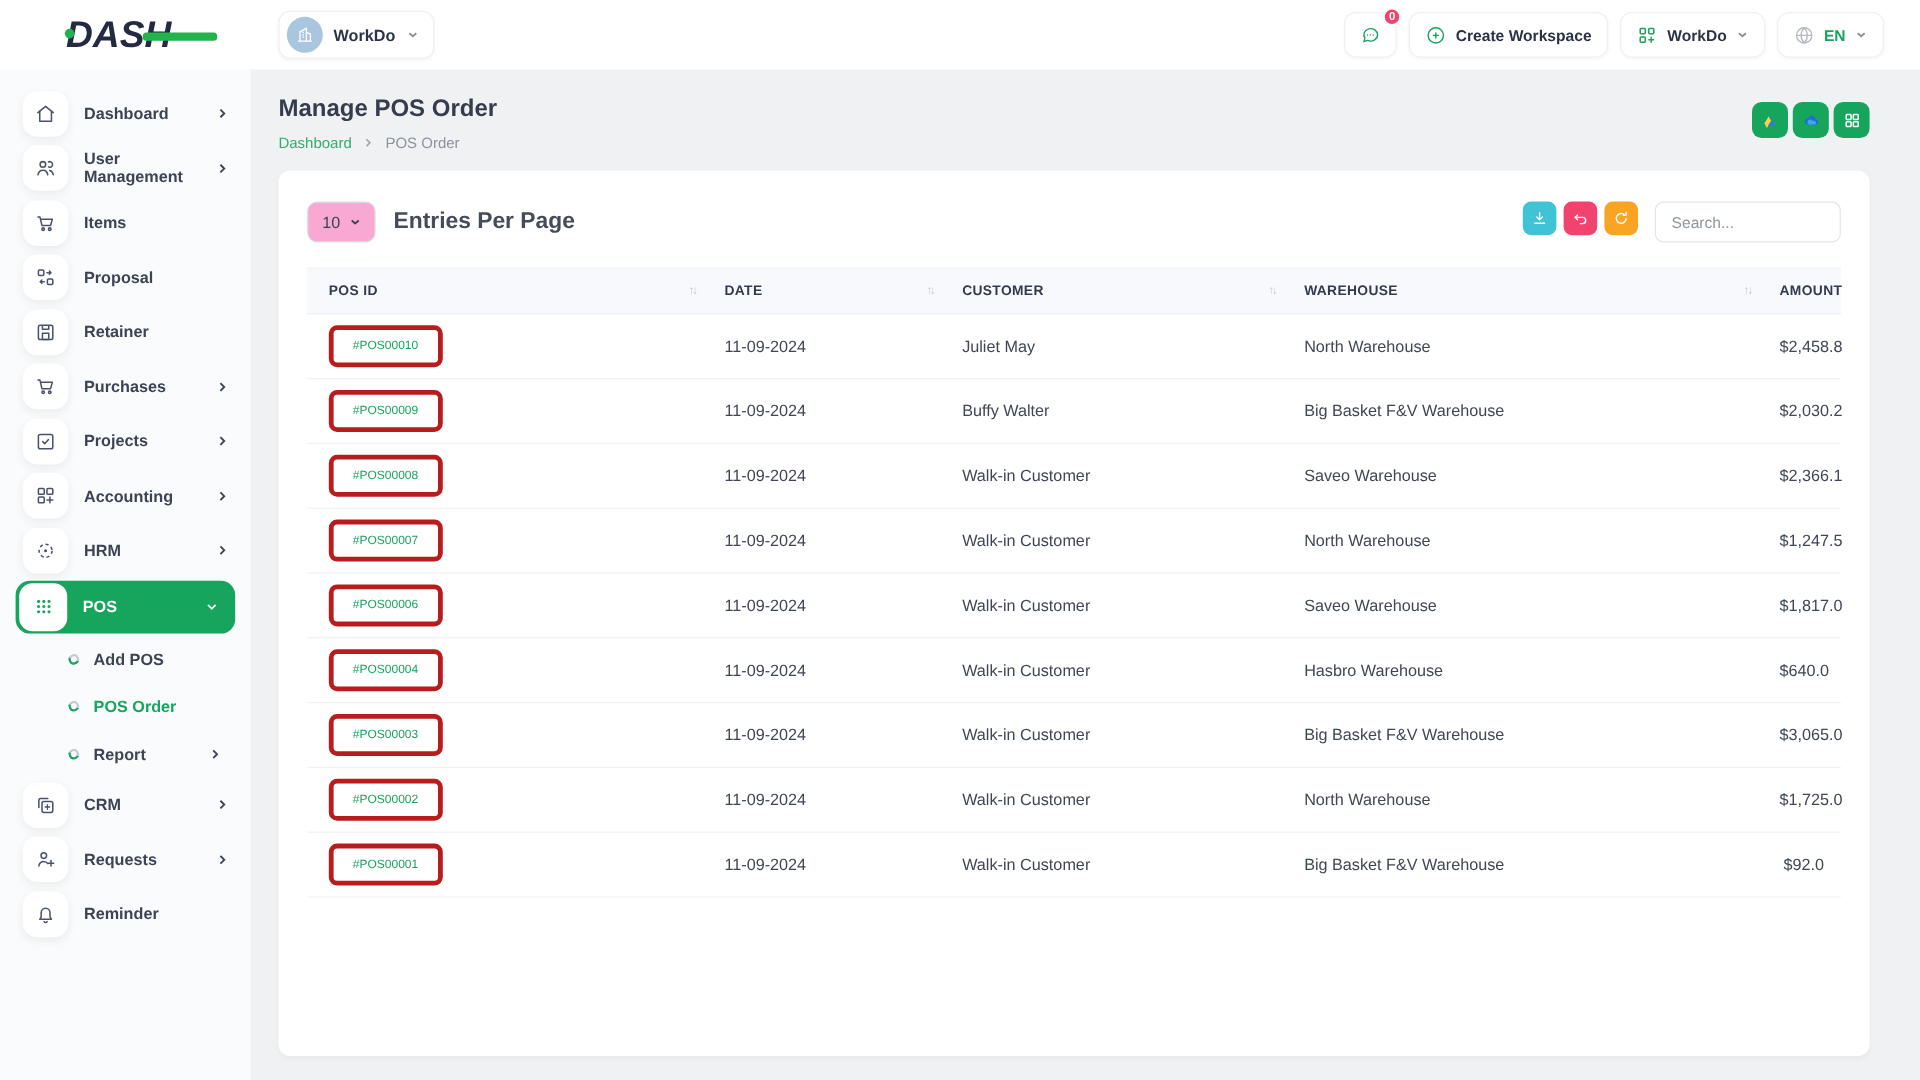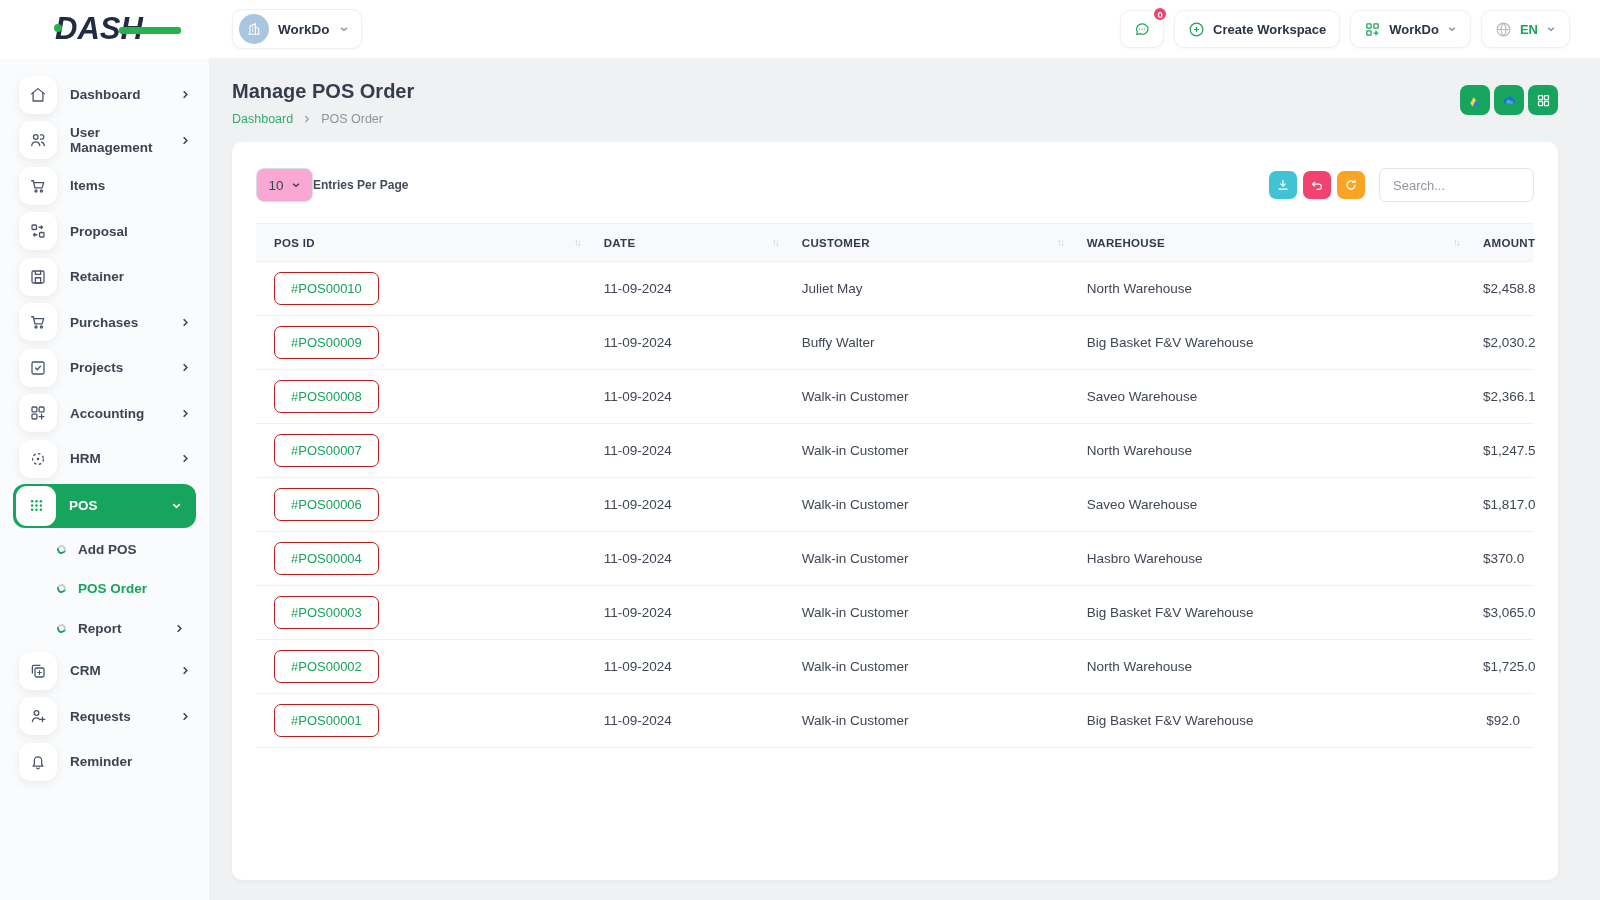--- a/index.html
+++ b/index.html
@@ -68,44 +68,44 @@
   .ha-btn { width:30px; height:30px; border-radius:8px; background:#17a45c; cursor:pointer;
     display:flex; align-items:center; justify-content:center; }
 
   .card { margin-top:16px; background:#fff; border-radius:10px;
     box-shadow:0 2px 4px rgba(30,40,70,.04); padding:26px 24px 24px; height:738px; }
 
   .controls { display:flex; align-items:center; }
   .select { width:57px; height:34px; background:#f9a8d4; border:1px solid #d9dde2; border-radius:8px;
     display:flex; align-items:center; justify-content:center; gap:7px; font-size:13.5px;
     color:#3a4354; cursor:pointer; }
-  .entries-label { font-size:12px; font-weight:700; color:#454c59;text-align:center; }
-  .ctrl-right { margin-left:auto; display:flex; align-items:center; gap:6px; }
+  .entries-label { margin-left:15px; font-size:19px; font-weight:700; color:#454c59;text-align:center; }
+  .ctrl-right { margin-left:auto; display:flex; align-items:flex-start; gap:6px; }
   .mini-btn { width:28px; height:28px; border-radius:7px; border:none; color:#fff; cursor:pointer;
     display:flex; align-items:center; justify-content:center; }
   .mini-teal { background:#41c3d6; }
   .mini-pink { background:#f2426e; }
   .mini-orange { background:#f9a423; }
   .search { width:155px; height:34px; margin-left:8px; border:1px solid #e2e5e9; border-radius:7px;
     padding:0 13px; font-size:13px; color:#3a4354; outline:none;
     font-family:"Liberation Sans",sans-serif; }
   .search::placeholder { color:#8f96a1; }
 
   table { width:100%; border-collapse:collapse; margin-top:21px; table-layout:fixed; }
   col.c1{width:25.8%} col.c2{width:15.5%} col.c3{width:22.3%} col.c4{width:31%} col.c5{width:5.4%}
   thead th { background:#f8f9fc; border-top:1px solid #eef0f3; border-bottom:1px solid #eef0f3;
     height:38px; font-size:11.5px; font-weight:700; color:#323a4d; text-align:left;
     letter-spacing:.3px; padding:0 6px 0 18px; }
   .th-in { display:flex; justify-content:space-between; }
   .sort { color:#c6cad0; font-size:10px; letter-spacing:-2px; cursor:pointer; }
   th.amount,td.amount { text-align:right; padding-right:14px; }
   tbody td { height:54px; border-bottom:1px solid #f0f1f4; font-size:13.5px; color:#3f4654;
     padding:0 6px 0 18px; background:#fff; }
-  .pos-pill { display:inline-block; background:#fff; border:1px solid #b91c1c; color:#17a45c;
-    font-size:13px; font-family:"Liberation Sans",sans-serif; padding:8px 16px; border-radius:7px;
+  .pos-pill { display:inline-block; background:#fff; border:4px solid #b91c1c; color:#17a45c;
+    font-size:10px; font-family:"Liberation Sans",sans-serif; padding:8px 16px; border-radius:7px;
     cursor:pointer; }
 
   .table-footer { display:flex; align-items:center; margin-top:26px; }
   .showing { font-size:13px; color:#596070; }
   .pagination { margin-left:auto; display:flex; height:37px; background:#fff;
     border:1px solid #e7eaee; border-radius:9px; overflow:hidden;
     box-shadow:0 1px 3px rgba(25,35,65,.05); }
   .pg-btn { width:29px; display:flex; align-items:center; justify-content:center; color:#8a919c;
     cursor:pointer; background:#fff; border:none; }
   .pg-cur { width:31px; display:flex; align-items:center; justify-content:center; background:#17a45c;
@@ -549,21 +549,21 @@
             <td>Saveo Warehouse</td>
             <td class="amount">$1,817.0</td>
           </tr>
 
 
           <tr>
             <td><button class="pos-pill">#POS00004</button></td>
             <td>11-09-2024</td>
             <td>Walk-in Customer</td>
             <td>Hasbro Warehouse</td>
-            <td class="amount">$370.0</td>
+            <td class="amount">$640.0</td>
           </tr>
 
           <tr>
             <td><button class="pos-pill">#POS00003</button></td>
             <td>11-09-2024</td>
             <td>Walk-in Customer</td>
             <td>Big Basket F&amp;V Warehouse</td>
             <td class="amount">$3,065.0</td>
           </tr>
 

